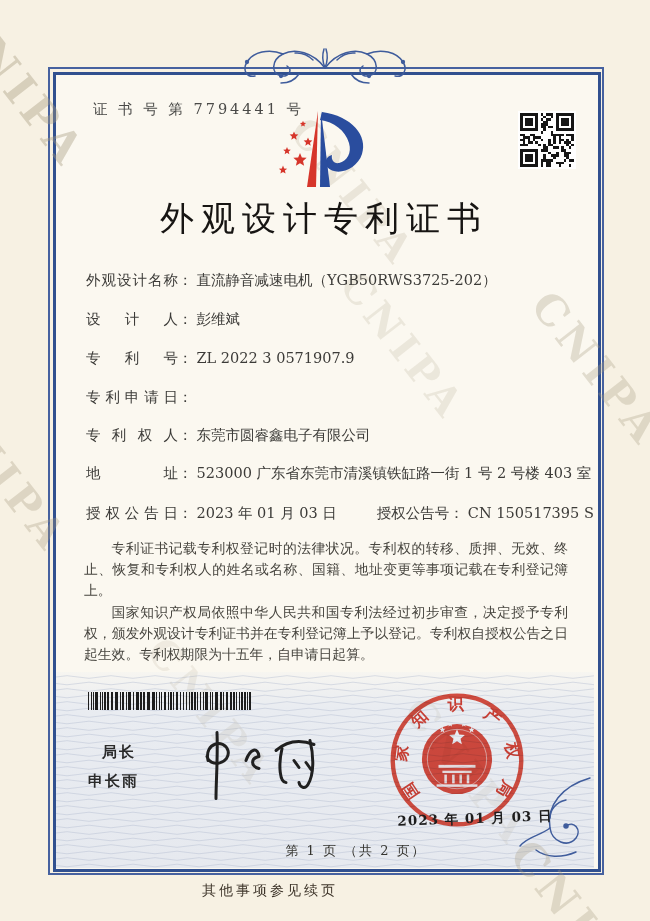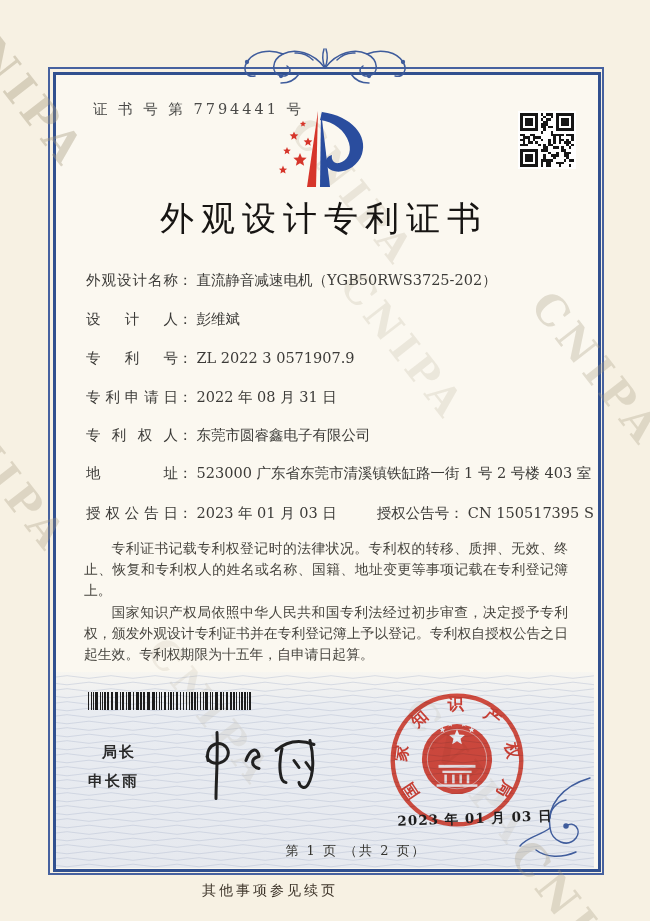--- a/index.html
+++ b/index.html
@@ -283,21 +283,20 @@
       <span>彭维斌</span>
   </div>
   <div class="frow r3">
     <span class="flabel">专利号</span>
       <span class="fcolon">：</span>
       <span>ZL 2022 3 0571907.9</span>
   </div>
   <div class="frow r4">
     <span class="flabel">专利申请日</span>
       <span class="fcolon">：</span>
-      <span>2022 年 08 月 31 日</span>
   </div>
   <div class="frow r5">
     <span class="flabel">专利权人</span>
       <span class="fcolon">：</span>
       <span>东莞市圆睿鑫电子有限公司</span>
   </div>
   <div class="frow r6">
     <span class="flabel">地址</span>
       <span class="fcolon">：</span>
       <span>523000 广东省东莞市清溪镇铁缸路一街 1 号 2 号楼 403 室</span>

